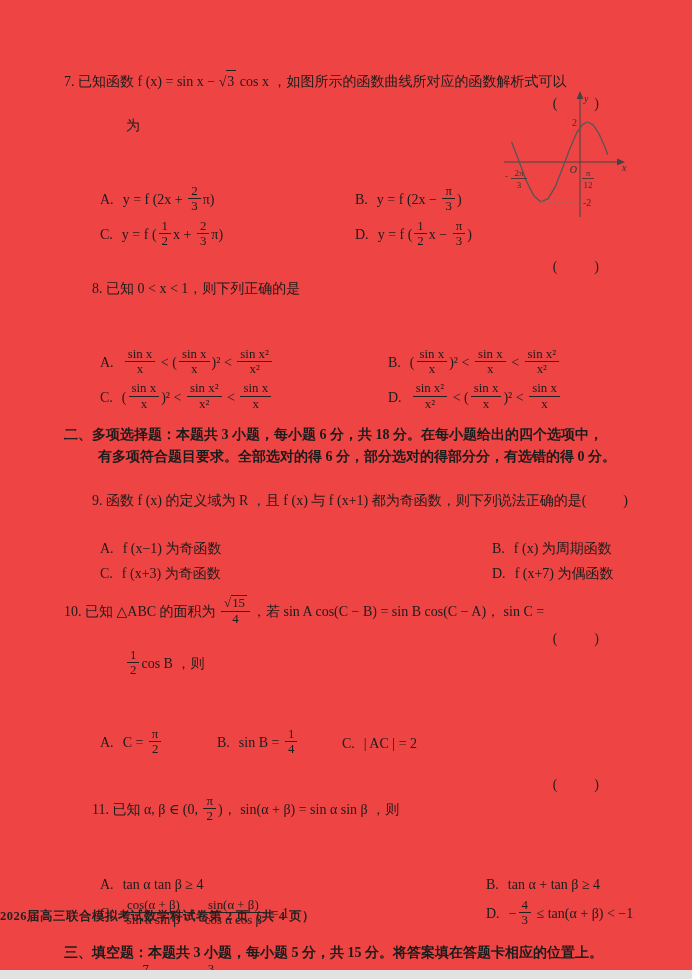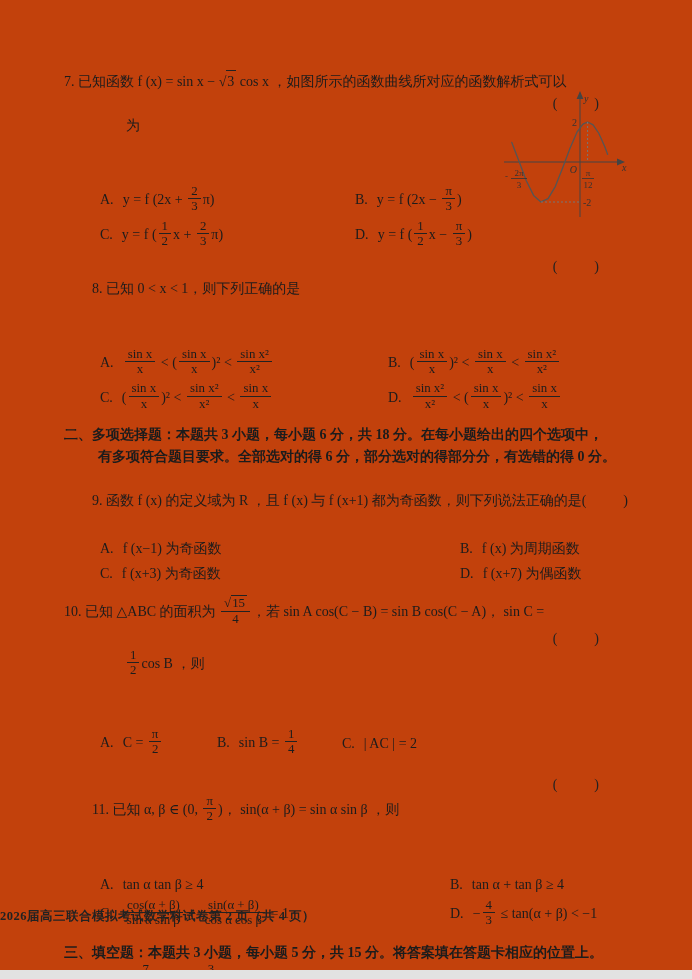--- a/index.html
+++ b/index.html
@@ -4,34 +4,34 @@
 <style>
   html,body{margin:0;padding:0;}
   body{
     width:692px;height:979px;
     background:#f4f4f4;
     font-family:"Liberation Serif","DejaVu Serif",serif;
     color:#1c1c1c;
   }
   .page{
     position:relative;width:692px;height:979px;overflow:hidden;
-    background:#c2410c;
+    background:#ef4444;
   }
   .content{padding:70px 52px 0 64px;position:relative;}
   .q{position:relative;}
   .line{position:relative;line-height:22px;min-height:22px;white-space:pre-wrap;font-size:14px;}
   .bracket{position:absolute;right:40px;top:0;white-space:pre;letter-spacing:1px;color:#222;}
   .inline-bracket{white-space:pre;letter-spacing:1px;}
   
   .optrow{display:grid;padding-left:36px;align-items:center;margin:5px 0;}
   .q7 .optrow{grid-template-columns:255px 1fr;width:470px;}
   .q8 .optrow{grid-template-columns:288px 1fr;}
-  .q9 .optrow{grid-template-columns:360px 1fr;}
+  .q9 .optrow{grid-template-columns:360px 1fr;gap:32px;}
   .q10 .optrow{grid-template-columns:117px 125px 126px 1fr;}
-  .q11 .optrow{grid-template-columns:350px 1fr;}
+  .q11 .optrow{grid-template-columns:350px 1fr;gap:36px;}
   .opt{white-space:pre-wrap;font-size:14px;line-height:20px;}
   .olabel{margin-right:9px;}
   
   .frac{display:inline-block;vertical-align:middle;text-align:center;margin:0 2px;font-size:0.92em;line-height:1.12;position:relative;top:-2px;}
   .frac>.num{display:block;padding:0 3px;}
   .frac>.den{display:block;padding:0 3px;border-top:1px solid #222;}
   .sqrt{display:inline-block;white-space:nowrap;}
   .sqrt>.rad{display:inline-block;}
   .sqrt>.bod{display:inline-block;border-top:1px solid #222;padding:0 2px 0 1px;}
   

